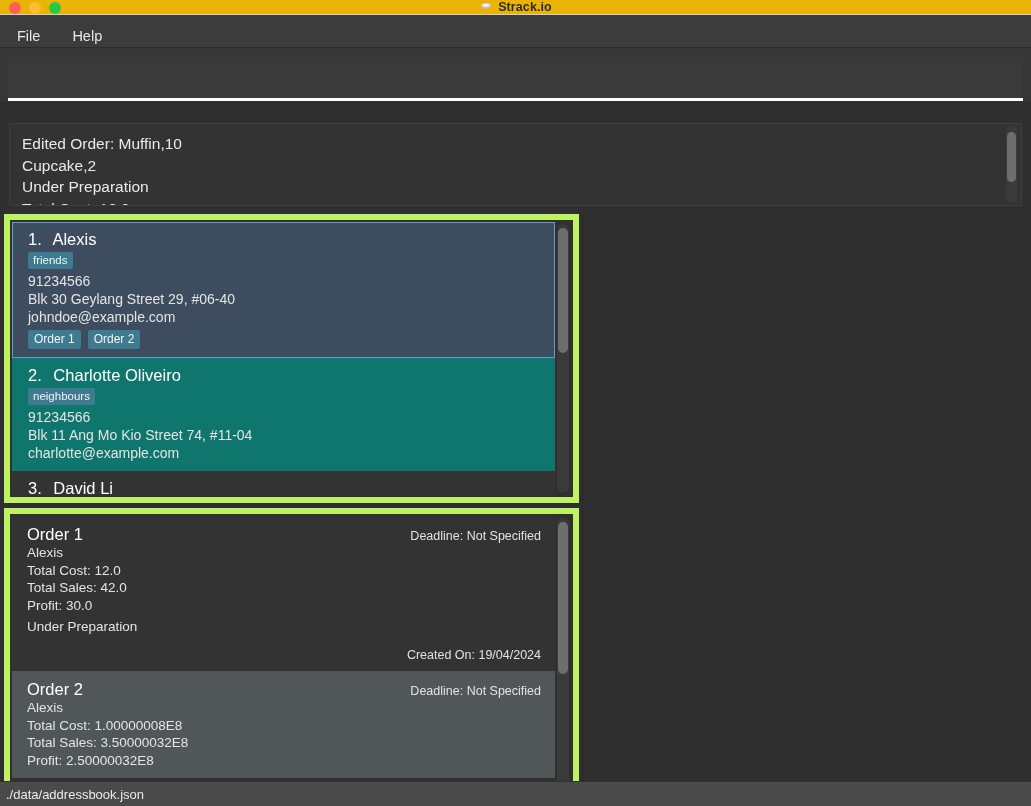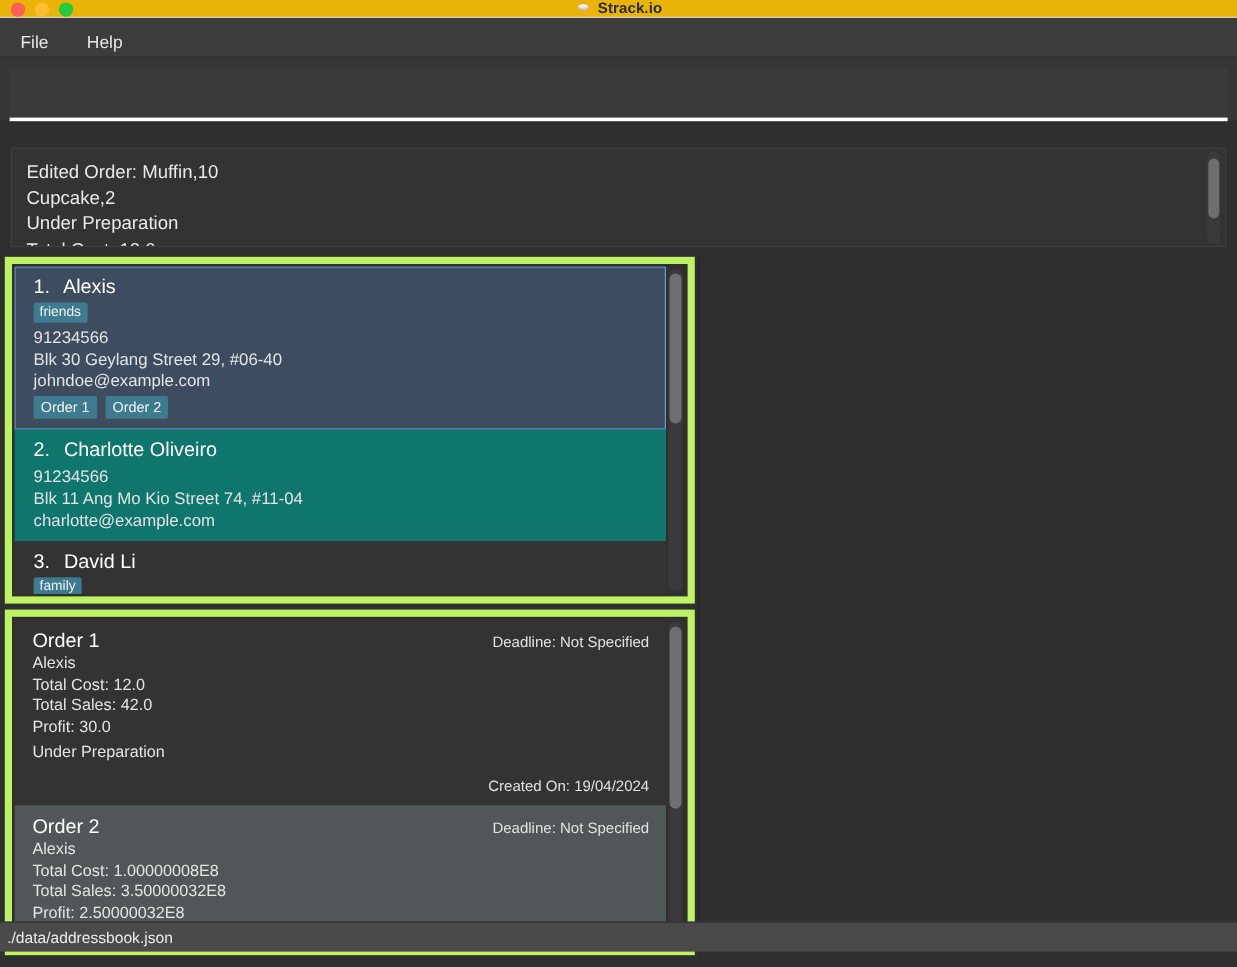--- a/index.html
+++ b/index.html
@@ -202,21 +202,21 @@
   }
   .menu-list-item {
     background: #3b3b3b;
     color: #e9e9e9;
     font-size: 13.5px;
     padding: 10px 0 10px 16px;
   }
 
   
   .statusbar {
-    position: absolute; left: 0; bottom: 13px;
+    position: absolute; left: 0; bottom: 0;
     width: 100%; height: 25px;
     background: #4a4a4a;
     display: flex; align-items: center;
     padding-left: 6px;
     border-top: 1px solid #323232;
   }
   .status-text { color: #eaeaea; font-size: 13px; }
 </style>
 </head>
 <body>
@@ -280,20 +280,23 @@
             <span class="order-chip">Order 1</span>
             <span class="order-chip">Order 2</span>
           </div>
         </div>
 
         <div class="person-card even">
           <div class="person-name">
             <span class="idx">2.</span>
             <span>Charlotte Oliveiro</span>
           </div>
+          <div class="tag-row">
+            <span class="tag">neighbours</span>
+          </div>
           <div class="person-line">91234566</div>
           <div class="person-line">Blk 11 Ang Mo Kio Street 74, #11-04</div>
           <div class="person-line">charlotte@example.com</div>
         </div>
 
         <div class="person-card odd">
           <div class="person-name">
             <span class="idx">3.</span>
             <span>David Li</span>
           </div>

